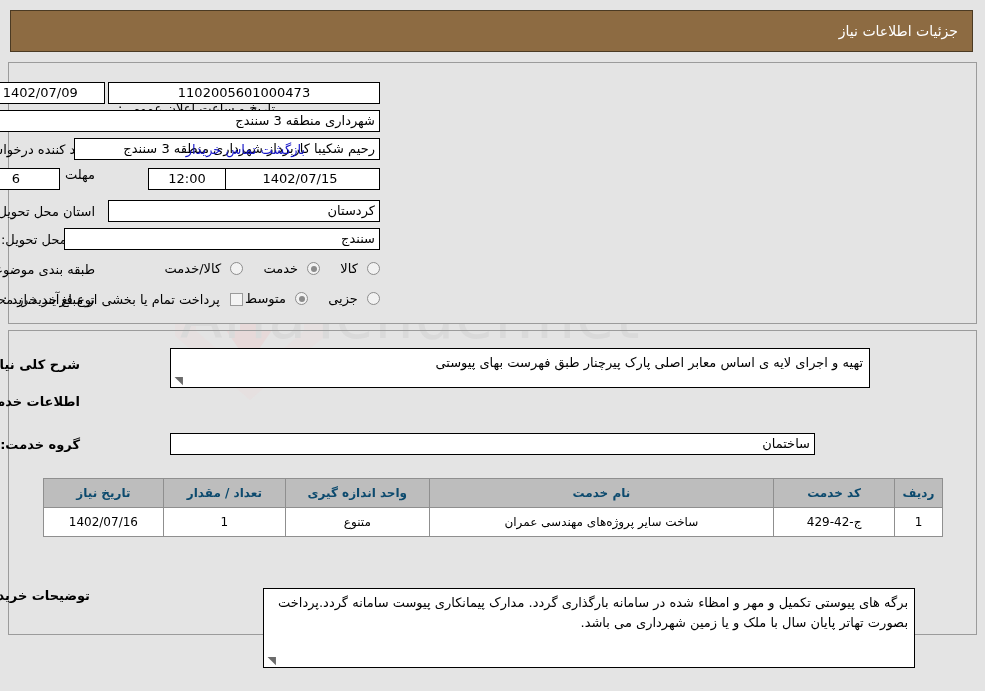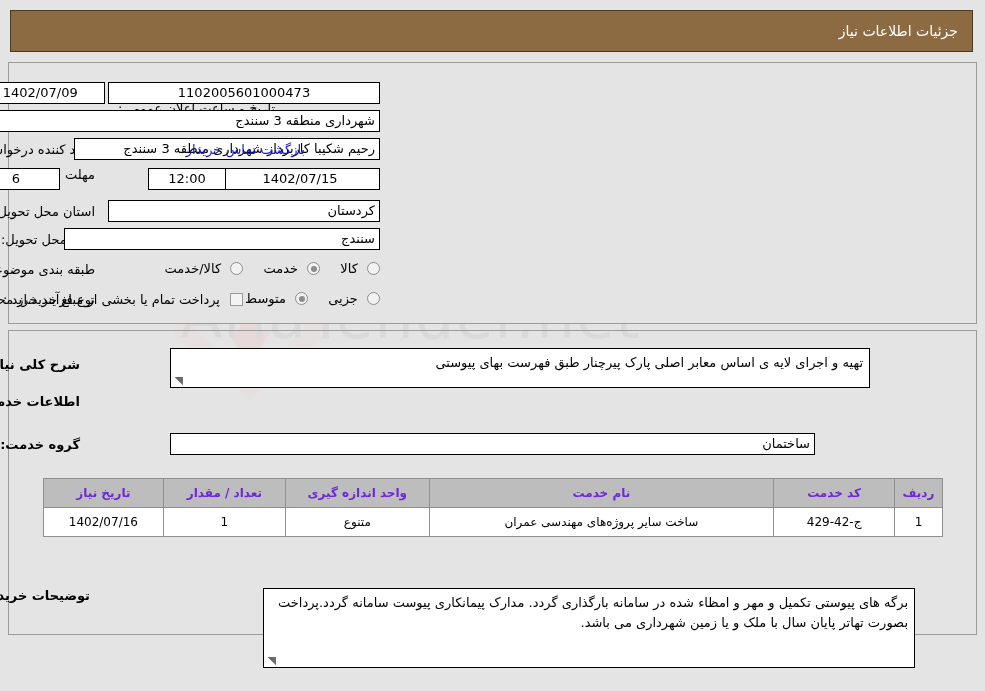--- a/index.html
+++ b/index.html
@@ -195,21 +195,21 @@
   
   table.svc {
     position: absolute;
     border-collapse: collapse;
     font-size: 12px;
     background: #fff;
   }
   table.svc th {
     background: #bdbdbd;
     border: 1px solid #8f8f8f;
-    color: #6d28d9;
+    color: #0c4a6e;
     font-weight: bold;
     height: 28px;
     padding: 0 6px;
     white-space: nowrap;
     font-size: 12px;
   }
   table.svc td {
     background: #ffffff;
     border: 1px solid #8f8f8f;
     height: 28px;

